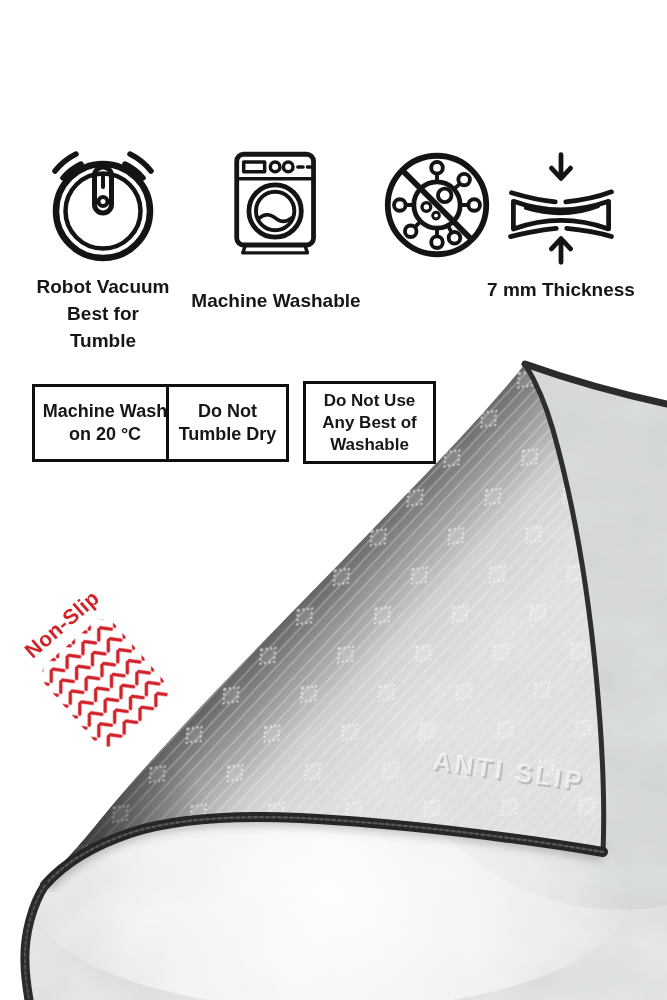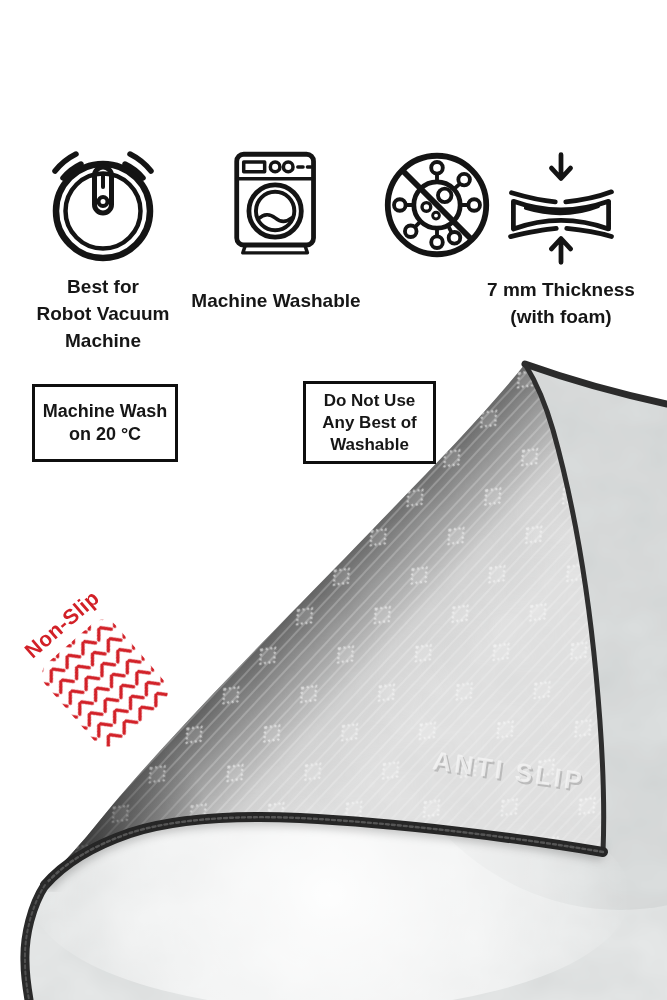--- a/index.html
+++ b/index.html
@@ -117,23 +117,23 @@
       <circle cx="60" cy="64" r="37.5" stroke-width="4.5"></circle>
       <rect x="51.5" y="20" width="17" height="46" rx="8.5" fill="#ffffff" stroke-width="5"></rect>
       <path d="M60 28 V40" stroke-width="4"></path>
       <circle cx="60" cy="54.5" r="4.5" stroke-width="4"></circle>
       <path d="M38 17 A52 52 0 0 0 20 31" stroke-width="5.5"></path>
       <path d="M33 7 A63 63 0 0 0 12 24" stroke-width="5.5"></path>
       <path d="M82 17 A52 52 0 0 1 100 31" stroke-width="5.5"></path>
       <path d="M87 7 A63 63 0 0 1 108 24" stroke-width="5.5"></path>
     </svg>
     <div class="flabel" style="margin-top:6px;">
+      <span>Robot Vacuum</span>
       <span>Best for</span>
-      <span>Robot Vacuum</span>
-      <span>Machine</span>
+      <span>Tumble</span>
     </div>
   </div>
 
   <div class="feature" style="left:188px;top:149px;width:176px;">
     <svg class="ic icwrap" width="96" height="110" viewBox="0 0 110 126">
       <rect x="10" y="6" width="88" height="104" rx="8" stroke-width="5.5"></rect>
       <path d="M10 34 H98" stroke-width="4"></path>
       <rect x="18" y="15" width="24" height="11" stroke-width="4"></rect>
       <circle cx="54" cy="20.5" r="5.5" stroke-width="4"></circle>
       <circle cx="69" cy="20.5" r="5.5" stroke-width="4"></circle>
@@ -173,27 +173,30 @@
       <path d="M13 46 Q40 54 59 55.5" stroke-width="5"></path>
       <path d="M70 55.5 Q97 53 118 45" stroke-width="5"></path>
       <path d="M15 55 Q65 73 115 55 L115 84 Q65 66 15 84 Z" stroke-width="5"></path>
       <path d="M28 62 Q68 74 104 60" stroke-width="4"></path>
       <path d="M12 92 Q43 85 60 83.5" stroke-width="5"></path>
       <path d="M71 83.5 Q98 86 118 92" stroke-width="5"></path>
       <path d="M65 119 V97 M55 105 L65 94 L75 105" stroke-width="5"></path>
     </svg>
     <div class="flabel" style="margin-top:8px;">
       <span>7 mm Thickness</span>
-      <span>(with foam)</span>
     </div>
   </div>
 
   <div class="carebox" style="left:32px;top:384px;width:146px;height:78px;">
     <span>Machine Wash</span>
     <span>on 20 °C</span>
+  </div>
+  <div class="carebox" style="left:166px;top:384px;width:123px;height:78px;">
+    <span>Do Not</span>
+    <span>Tumble Dry</span>
   </div>
   <div class="carebox" style="left:303px;top:381px;width:133px;height:83px;font-size:17px;line-height:22px;">
     <span>Do Not Use</span>
     <span>Any Best of</span>
     <span>Washable</span>
   </div>
 
   <div class="nonslip-label">Non-Slip</div>
   <svg class="nonslip-dashes" width="126" height="150" viewBox="0 0 126 150">
     <defs>

